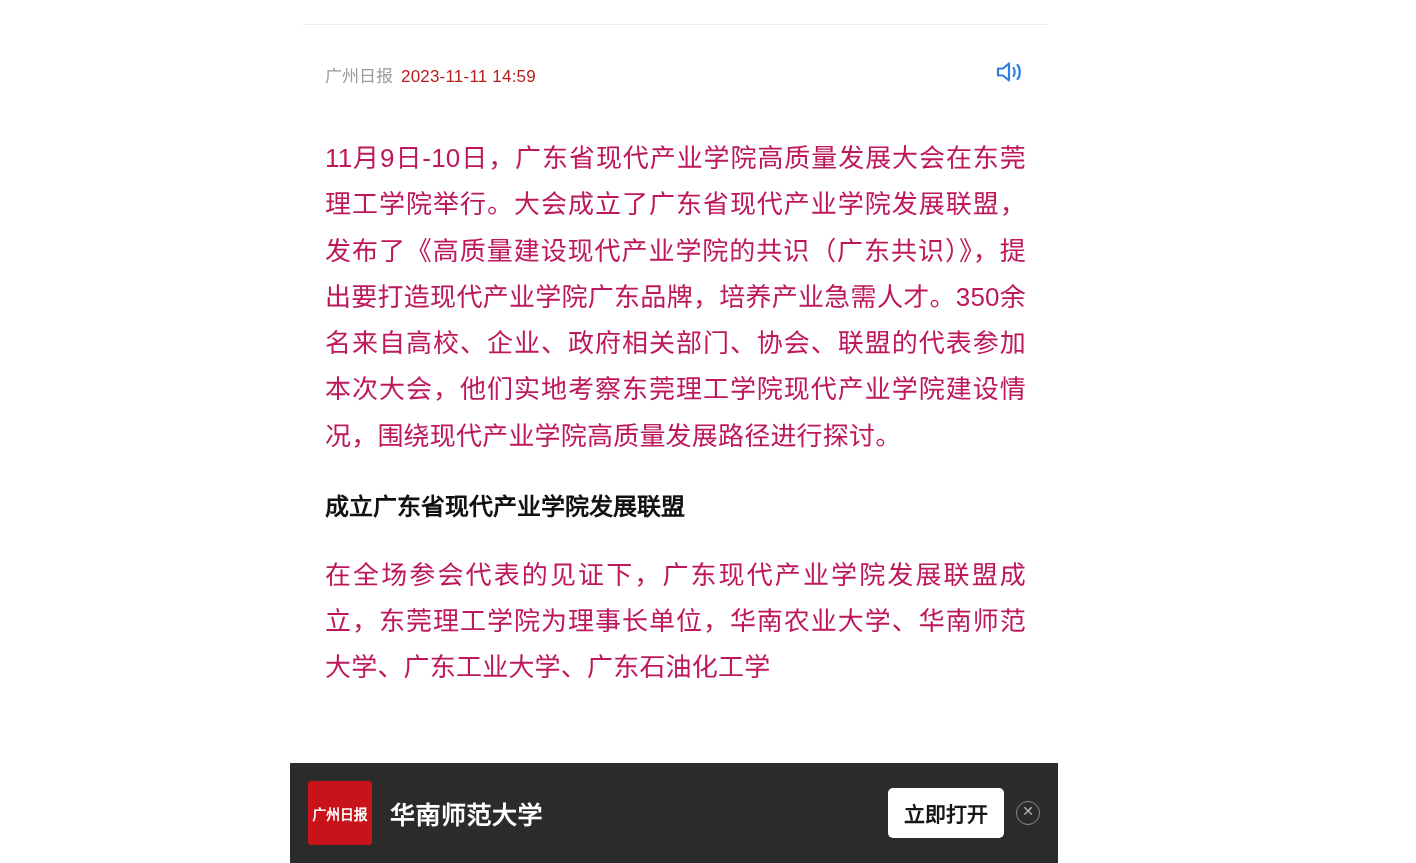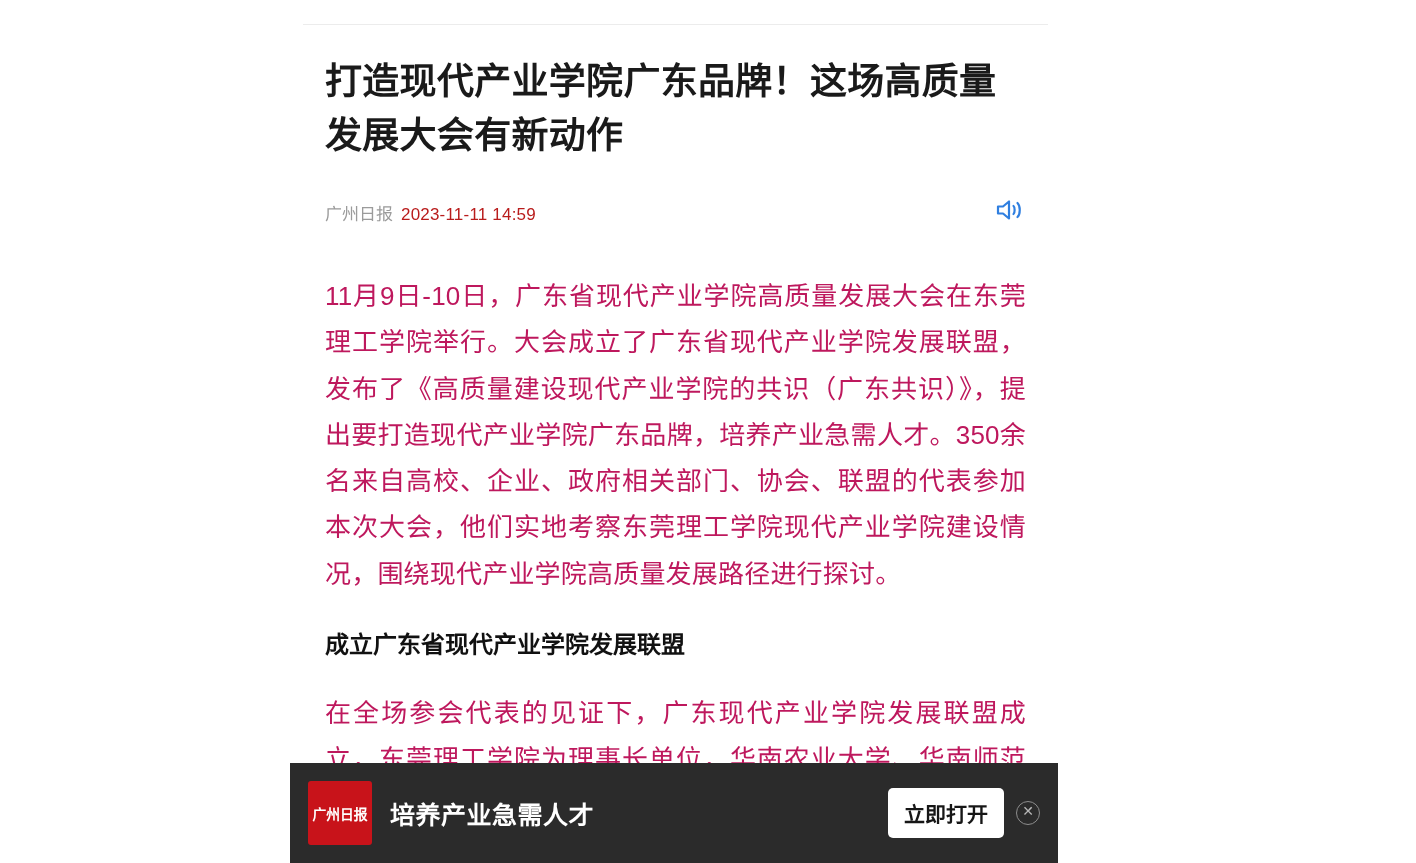--- a/index.html
+++ b/index.html
@@ -194,21 +194,20 @@
 <div id="page">
 
   <div class="article-column">
 
     <div class="top-strip">
       <div class="chevron-remnant">^</div>
     </div>
 
     <div class="article-inner">
 
-      <h1 class="headline">打造现代产业学院广东品牌！这场高质量发展大会有新动作</h1>
 
       <div class="meta-row">
         <div class="meta-left">
           <span class="meta-source">广州日报</span>
           <span class="meta-time">2023-11-11 14:59</span>
         </div>
         <div class="audio-btn">
           <span>
             <svg width="32" height="28" viewBox="0 0 32 28" fill="none" xmlns="http://www.w3.org/2000/svg">
               <path d="M4 10.5H9L15 5.5V22.5L9 17.5H4Z" stroke="#2f7fe0" stroke-width="2.2" stroke-linejoin="round"></path>
@@ -225,19 +224,19 @@
 
       <p class="body-text second">在全场参会代表的见证下，广东现代产业学院发展联盟成立，东莞理工学院为理事长单位，华南农业大学、华南师范大学、广东工业大学、广东石油化工学</p>
 
     </div>
   </div>
 
   <div class="app-bar">
     <div class="app-logo">
       <span class="app-logo-text">广州日报</span>
     </div>
-    <div class="app-name">培养产业急需人才</div>
+    <div class="app-name">华南师范大学</div>
     <div class="app-spacer"></div>
     <button class="open-btn">立即打开</button>
     <div class="close-x">✕</div>
   </div>
 
 </div>
 
 </body></html>

